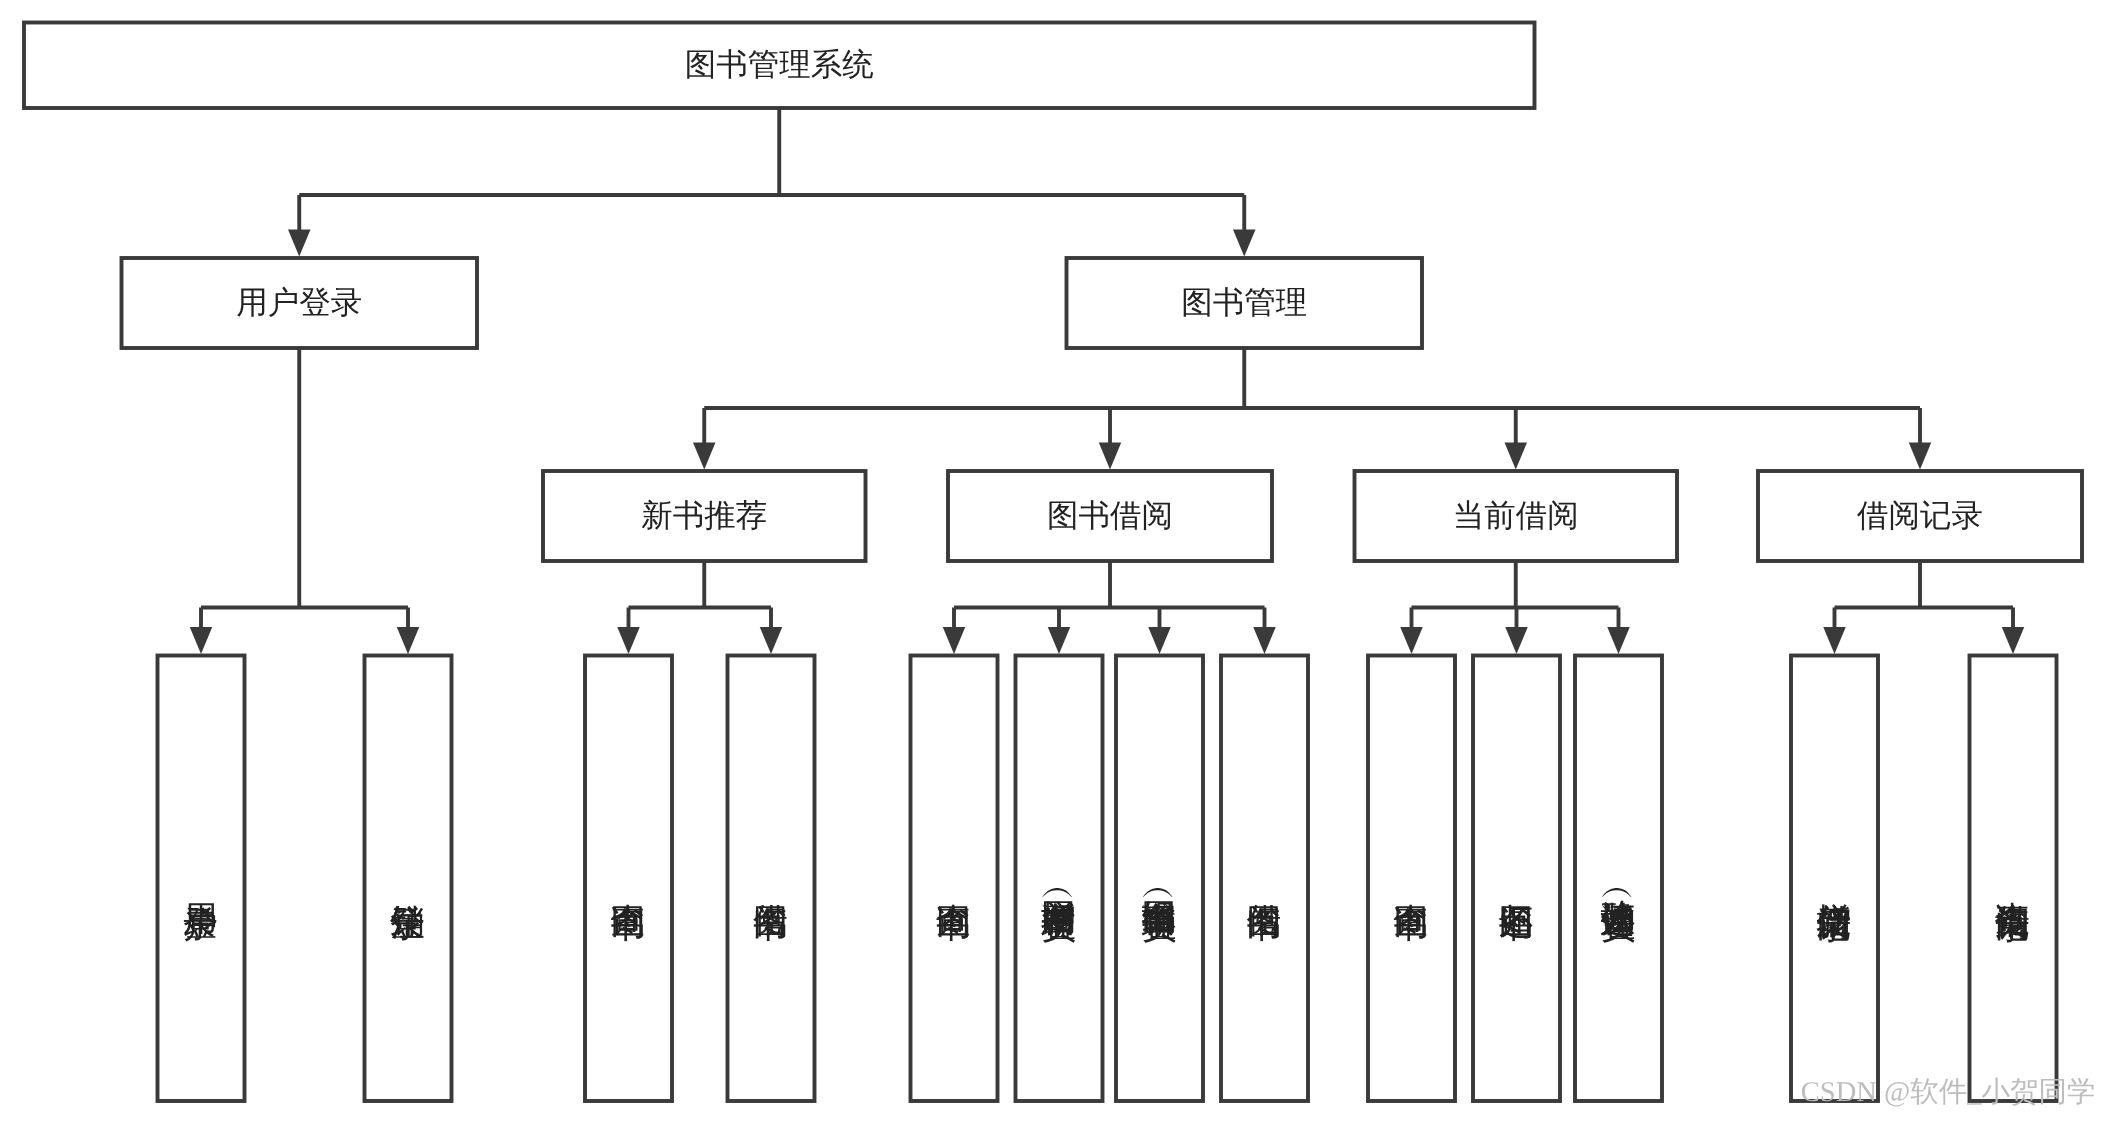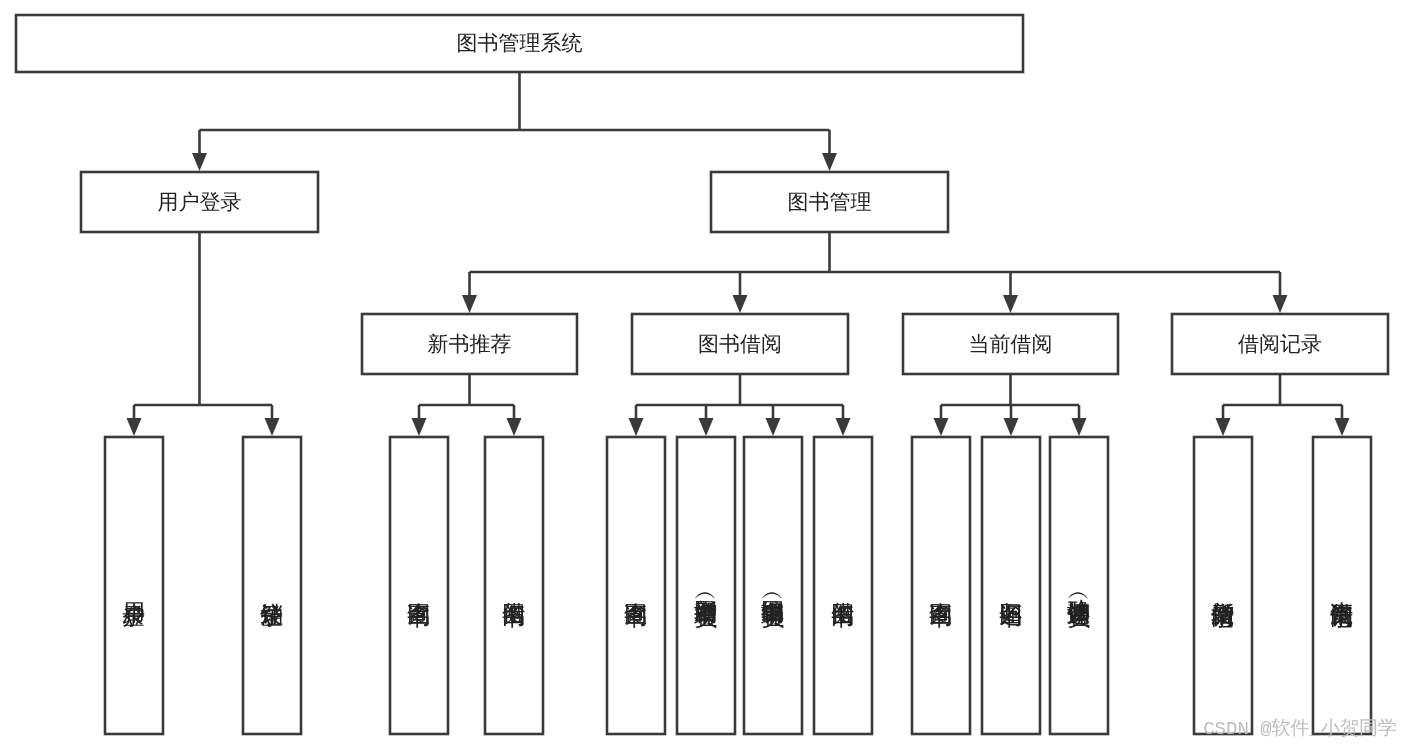--- a/index.html
+++ b/index.html
@@ -61,21 +61,21 @@
     justify-content: center;
     text-align: center;
     white-space: nowrap;
     pointer-events: none;
     user-select: none;
   }
   .watermark {
     position: absolute;
     right: 8px;
     bottom: 6px;
-    font-family: Liberation Mono, monospace;
+    font-family: Liberation Serif, serif;
     font-size: 19px;
     color: #bdbdbd;
     white-space: nowrap;
     user-select: none;
   }
 </style>
 </head>
 <body>
 
 <div id="canvas">

